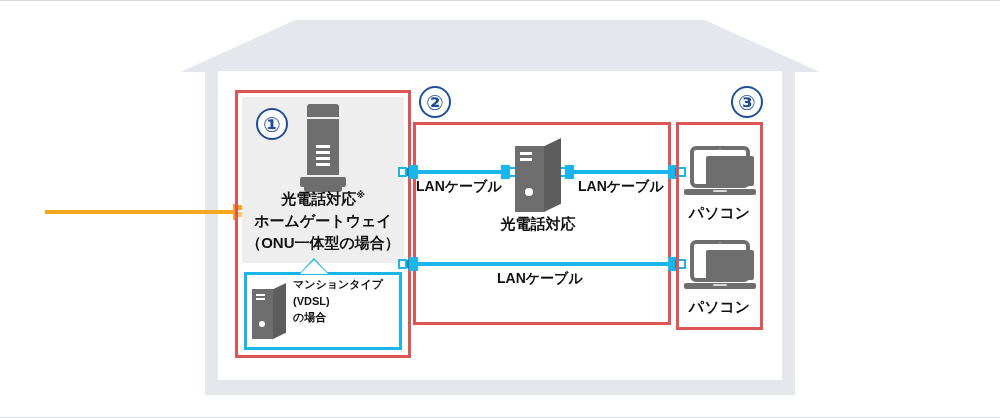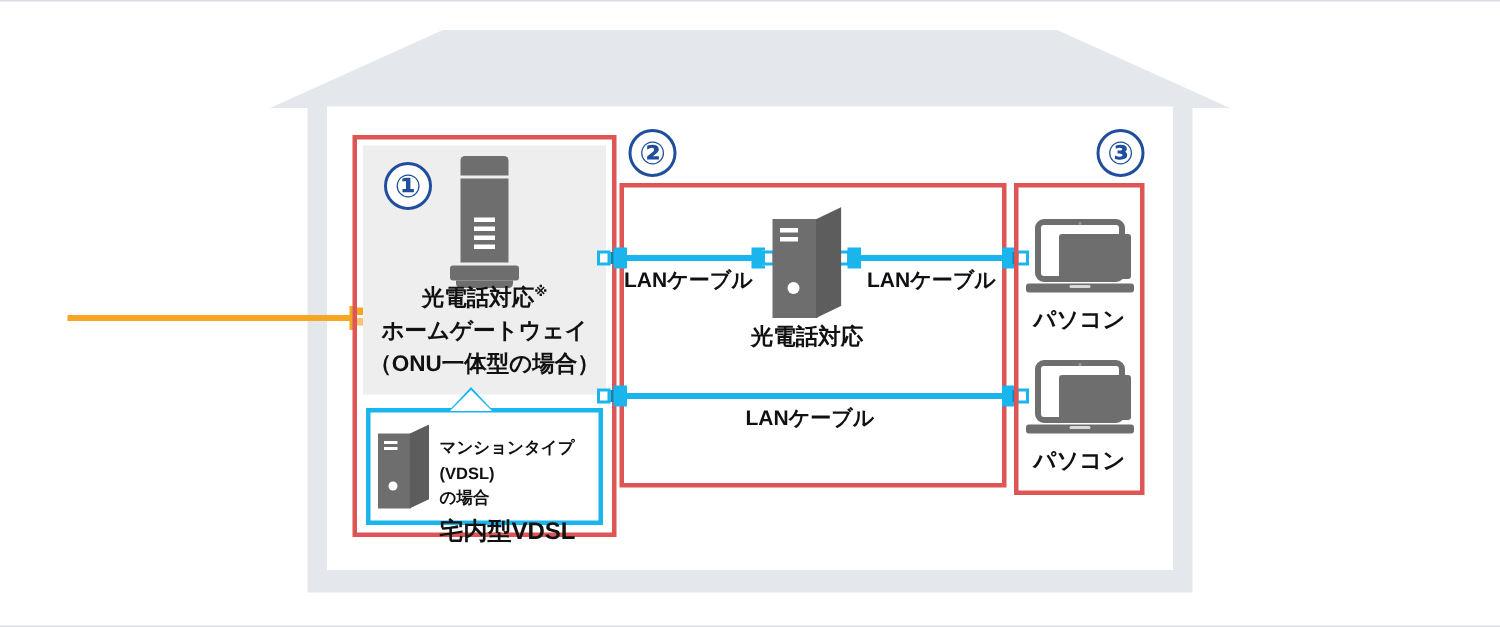--- a/index.html
+++ b/index.html
@@ -111,21 +111,21 @@
     position:absolute;left:0;top:2px;width:28px;height:14px;
     background:#ffffff;
     clip-path:polygon(0% 100%, 50% 0%, 100% 100%);
   }
   .vdsl-notch .tri-b{
     position:absolute;left:0;top:0;width:28px;height:15px;
     background:#19b5ec;
     clip-path:polygon(0% 100%, 50% 0%, 100% 100%);
   }
   .vdsl-text{
-    position:absolute;left:293px;top:291px;width:106px;
+    position:absolute;left:293px;top:276px;width:106px;
     font-size:11px;font-weight:bold;color:#111;line-height:1.5;
   }
   .vdsl-text .big{display:block;font-size:16px;margin-top:2px;}
 
   
   .tower{position:absolute;}
   .tower .front{position:absolute;left:0;top:6px;background:#6e6e6e;}
   .tower .side{position:absolute;background:#5d5d5d;}
   .tower .slot{position:absolute;background:#ffffff;}
   .tower .dot{position:absolute;border-radius:50%;background:#ffffff;}
@@ -221,21 +221,20 @@
   <div class="tower" id="vdsl-dev">
     <div class="front"></div>
     <div class="side"></div>
     <div class="slot"></div>
     <div class="slot s2"></div>
     <div class="dot"></div>
   </div>
   <div class="vdsl-text">
     <span>マンションタイプ(VDSL)</span><br>
     <span>の場合</span>
-    <span class="big">宅内型VDSL</span>
   </div>
 
   <div class="redbox" id="box-2"></div>
   <div class="numcircle" id="num-2">②</div>
 
   <div class="lan-wire" style="left:409px;top:170px;width:98px;"></div>
   <div class="lan-wire" style="left:566px;top:170px;width:110px;"></div>
 
   <div class="lan-plug" style="left:398px;top:165px;">
     <div class="sq" style="left:0;"></div>

